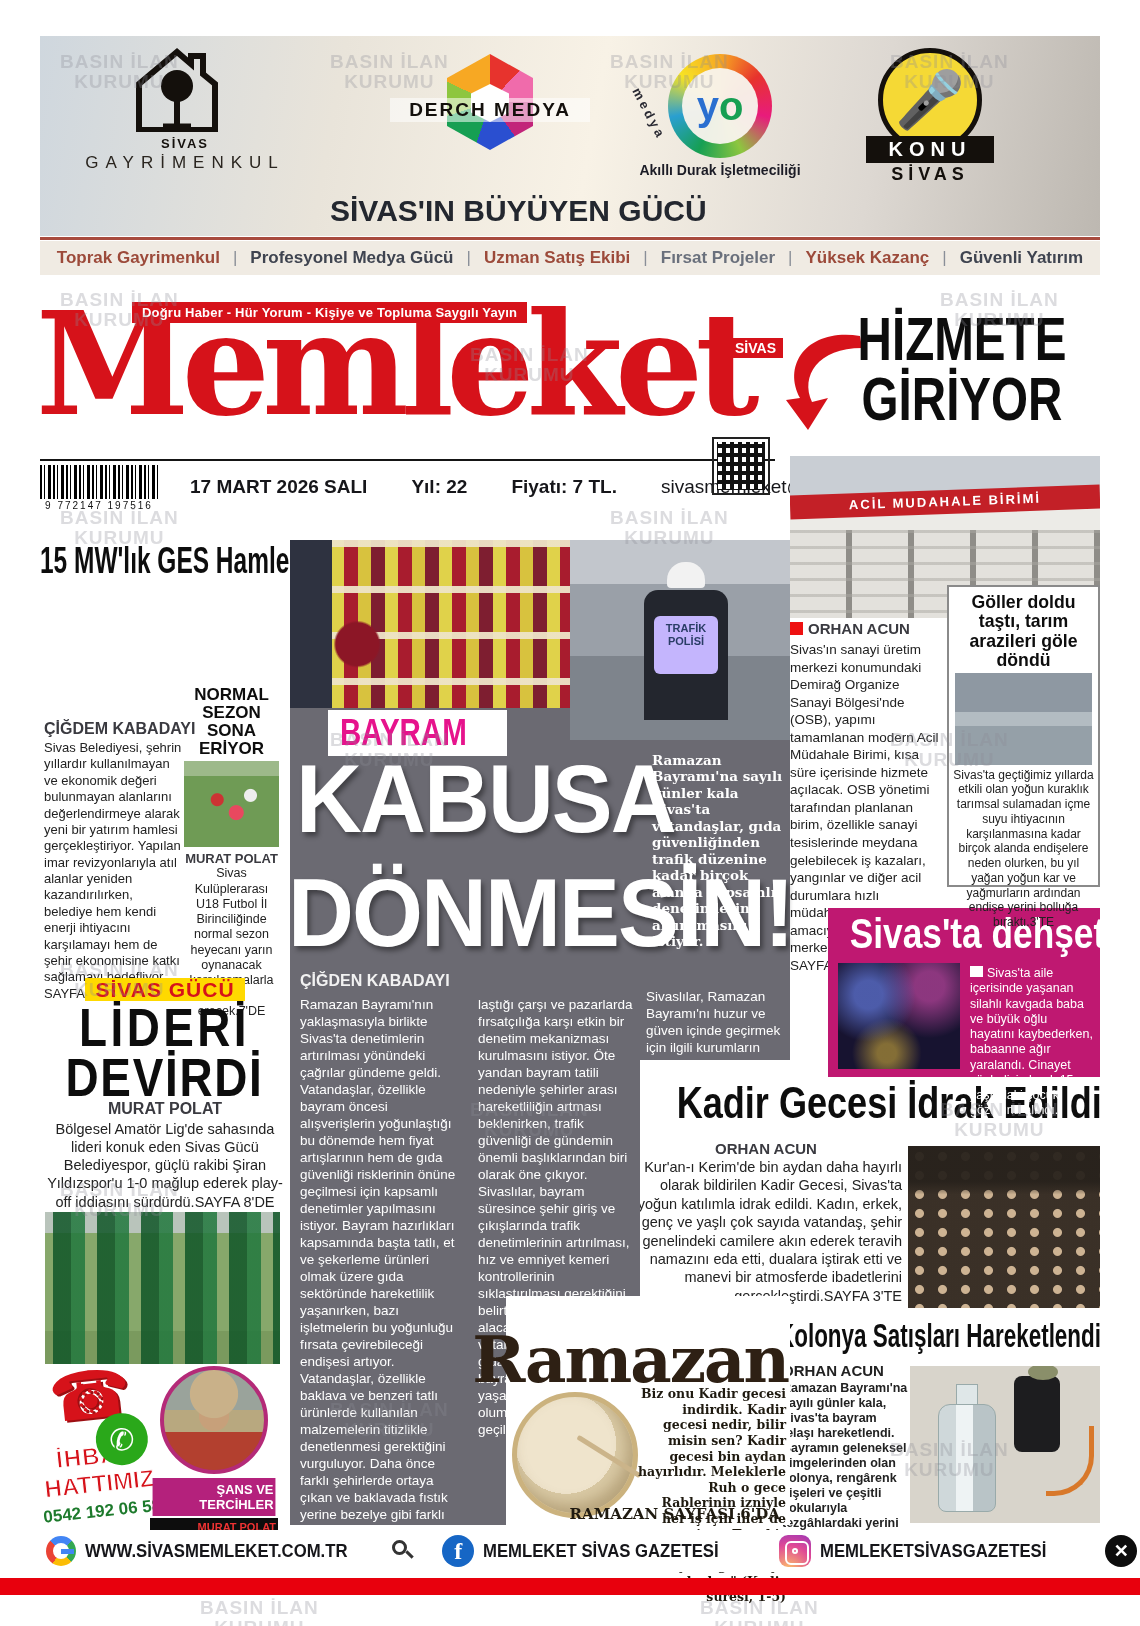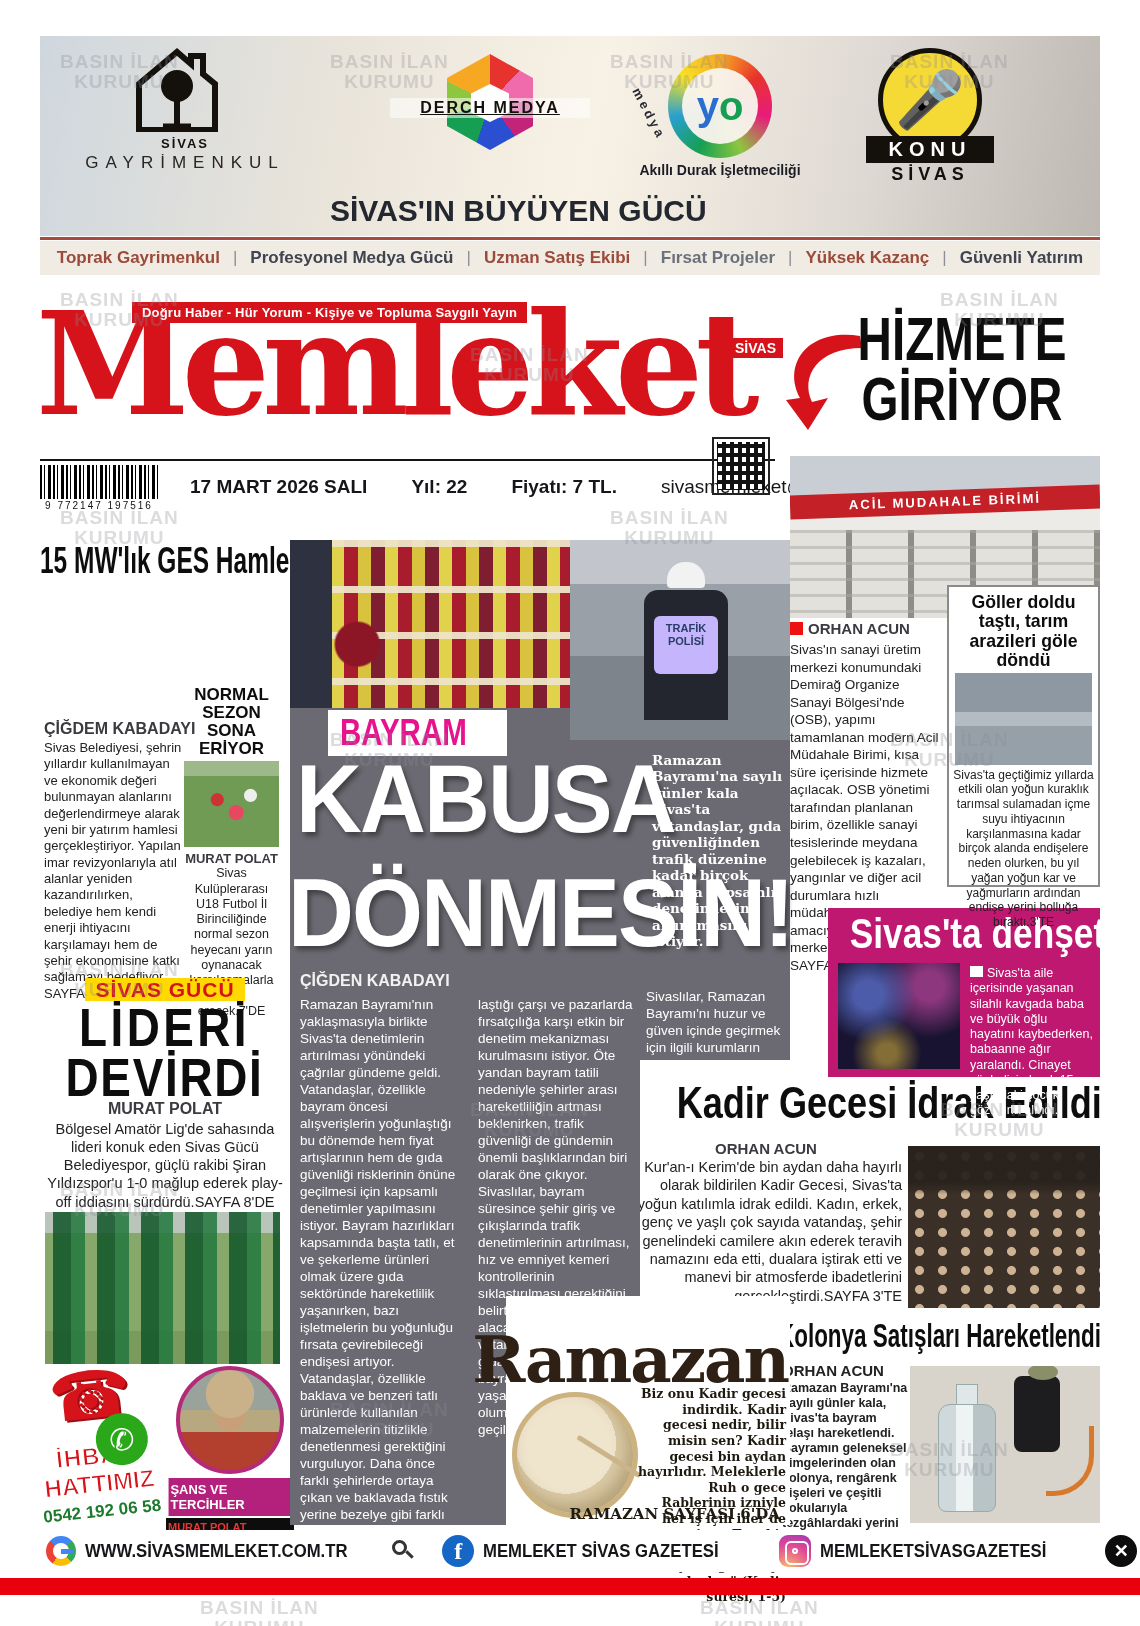--- a/index.html
+++ b/index.html
@@ -17,21 +17,21 @@
   .toprak { left:60px; top:44px; width:250px; height:180px; text-align:center; }
   .toprak .tname { font-size:46px; font-weight:900; color:#14100c; letter-spacing:1px; line-height:1; }
   .toprak .treg { font-size:13px; vertical-align:top; }
   .toprak .tsub { font-size:17px; letter-spacing:7px; color:#2a251f; margin-top:2px; }
   .toprak .tsivas { font-size:13px; font-weight:bold; letter-spacing:2px; color:#14100c; }
   .hexa { width:86px; height:96px; margin:0 auto;
     background:conic-gradient(#e7332d 0 12%, #f06bab 12% 25%, #c2247a 25% 40%, #2a4fd0 40% 55%, #169f53 55% 70%, #8dc63f 70% 82%, #f7a823 82% 100%);
     clip-path:polygon(50% 0,100% 25%,100% 75%,50% 100%,0 75%,0 25%); position:relative; }
   .hexa:after { content:""; position:absolute; left:24px; top:30px; width:38px; height:38px; background:#fff;
     clip-path:polygon(50% 0,100% 25%,100% 75%,50% 100%,0 75%,0 25%); }
-  .derch-label { font-size:16px; font-weight:900; color:#14100c; letter-spacing:2px; background:rgba(255,255,255,.55); padding:1px 4px;text-decoration:underline; }
+  .derch-label { font-size:19px; font-weight:900; color:#14100c; letter-spacing:2px; background:rgba(255,255,255,.55); padding:1px 4px; }
   .yo-ring { width:104px; height:104px; border-radius:50%; margin:0 auto;
     background:conic-gradient(#f7a823,#e7332d,#e81b7c,#8dc63f,#169f53,#2a9fd0,#f7e223,#f7a823);
     display:flex; align-items:center; justify-content:center; }
   .yo-inner { width:76px; height:76px; border-radius:50%; background:rgba(248,244,236,.96);
     display:flex; align-items:center; justify-content:center; font-weight:900; font-size:40px; }
   .yo-inner .y { color:#2a6fd0; } .yo-inner .o { color:#169f53; }
   .yo-medya { position:absolute; left:-4px; top:52px; transform:rotate(62deg); font-size:13px; font-weight:bold; color:#2a2a33; letter-spacing:3px; }
   .yo-sub { margin-top:4px; font-size:14px; font-weight:900; color:#1c1c26; text-align:center; }
   .konu-circ { width:104px; height:104px; border-radius:50%; background:#f5d935; border:5px solid #14100c;
     margin:0 auto; display:flex; align-items:center; justify-content:center; font-size:56px; color:#14100c; }
@@ -103,21 +103,21 @@
       linear-gradient(180deg,#b9c4bb 0 14%,#87a86b 14% 78%,#7a9a5e 78%); }
 
   
   .ihbar { left:34px; top:1362px; width:122px; text-align:center; transform:rotate(-6deg); }
   .ihbar .tel { font-size:66px; line-height:1; color:#d6121a; text-shadow:2px 2px 0 #9c0e12; }
   .wapp { position:absolute; left:62px; top:54px; width:52px; height:52px; border-radius:50%; background:#2aa81a;
     color:#fff; font-size:30px; display:flex; align-items:center; justify-content:center; }
   .ihbar .t1 { margin-top:14px; font-size:24px; font-weight:900; color:#d6121a; -webkit-text-stroke:1px #fff; letter-spacing:1px; }
   .ihbar .t2 { font-size:24px; font-weight:900; color:#d6121a; -webkit-text-stroke:1px #fff; letter-spacing:0; }
   .ihbar .num { font-size:17px; font-weight:900; color:#1d7a2c; margin-top:4px; }
-  .sans { left:166px; top:1366px; width:128px; text-align:left; }
+  .sans { left:150px; top:1366px; width:128px; text-align:right; }
   .sans-photo { width:108px; height:108px; border-radius:50%; margin:0 auto; border:4px solid #b42a78;
     background:
       radial-gradient(circle at 50% 24%, #c9b189 0 26%, rgba(0,0,0,0) 27%),
       radial-gradient(circle at 50% 46%, #c7a07a 0 20%, rgba(0,0,0,0) 21%),
       linear-gradient(180deg,#9aa39b 0 40%,#b8a87f 40% 62%,#b3402f 62% 100%); }
   .sans-title { margin-top:4px; background:#b4217c; color:#fff; font-weight:900; font-size:13.5px; padding:4px 2px; transform:scaleX(.96); }
   .sans-ref { margin-top:2px; background:#0d0d0d; padding:3px 2px; font-size:11px; font-weight:900; line-height:1.2; }
   .sans-ref .n { color:#e33; } .sans-ref .r { color:#ffd900; }
 
   

